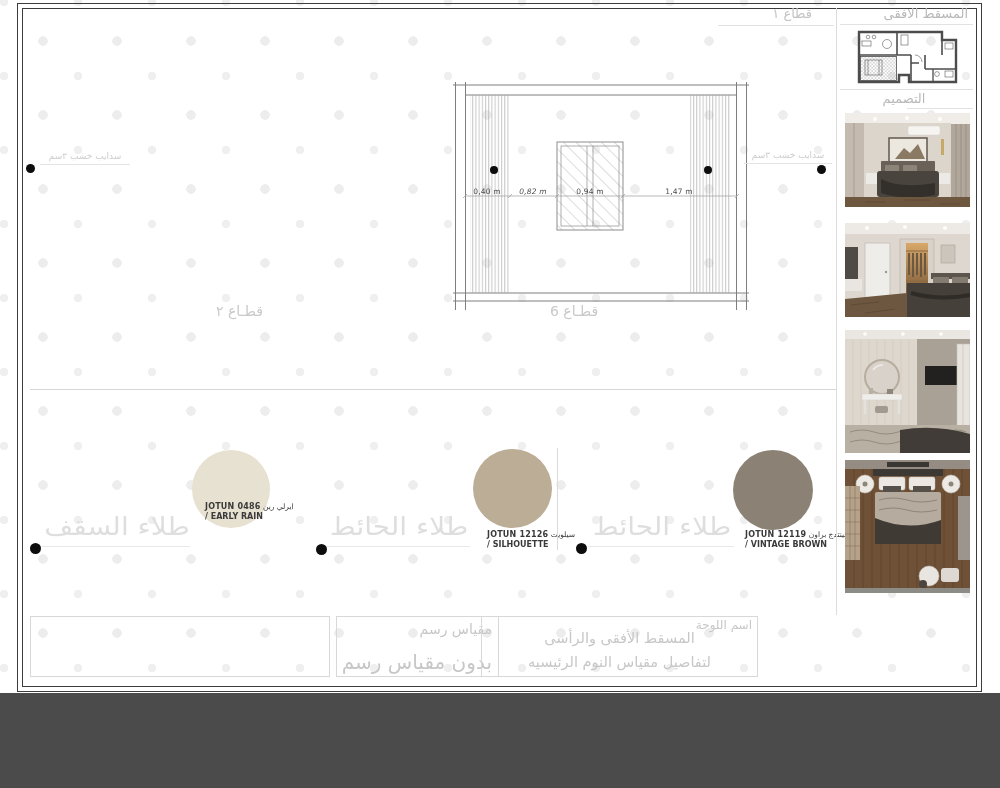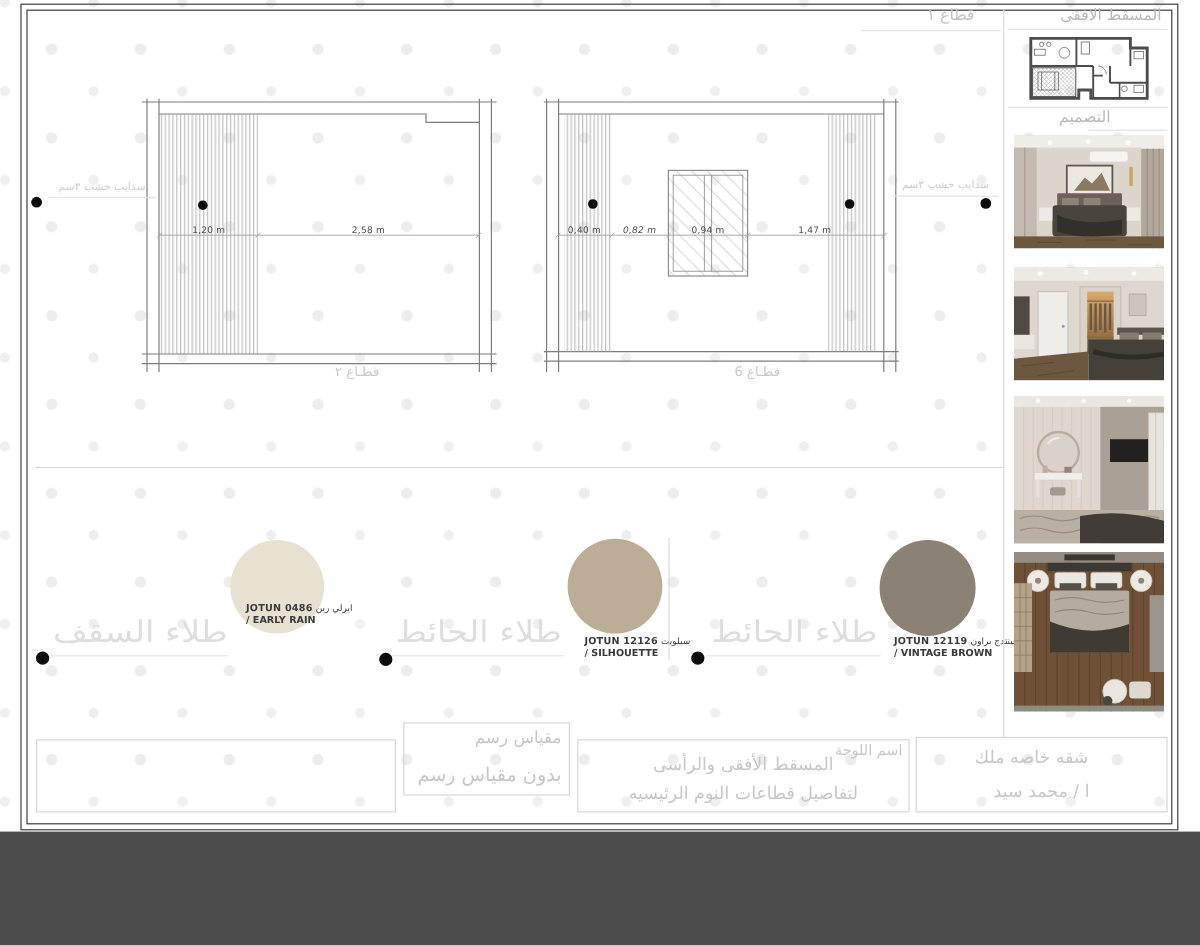--- a/index.html
+++ b/index.html
@@ -44,22 +44,22 @@
   .elev svg{position:absolute;left:0;top:0;}
   .dim{
     position:absolute;font-size:7.5px;color:#4e4e4e;width:44px;text-align:center;
     letter-spacing:.2px;top:105px;
   }
   .dot{position:absolute;background:#0d0d0d;border-radius:50%;}
   .dot8{width:8px;height:8px;}
   .dot9{width:9px;height:9px;}
   .dot11{width:11px;height:11px;}
   .elev-caption{
-    position:absolute;top:303px;width:100px;text-align:right;
-    font-size:11px;color:#c9c9c9;direction:rtl;
+    position:absolute;top:303px;width:100px;text-align:left;
+    font-size:14px;color:#c9c9c9;direction:rtl;
   }
   .annotation{
     position:absolute;font-size:9px;color:#cdcdcd;direction:rtl;text-align:center;
     border-bottom:1px solid #e4e4e4;padding-bottom:3px;
   }
   .main-rule{position:absolute;left:30px;top:389px;width:806px;height:1px;background:#d8d8d8;}
   
   .swatch-circle{position:absolute;border-radius:50%;}
   .swatch-label{position:absolute;font-size:8px;color:#3a3a3a;line-height:10px;}
   .swatch-label .code{font-weight:bold;letter-spacing:.2px;}
@@ -80,43 +80,20 @@
 </style>
 </head>
 <body>
 
 <div class="page">
 
   <div class="frame"></div>
 
   <span class="corner-label">قطاع ١</span>
 
-  <div class="elev" style="left:118px;">
-    <svg width="296" height="228" viewBox="0 0 296 228">
-      <defs>
-        <pattern id="sl1" width="3.2" height="6" patternUnits="userSpaceOnUse">
-          <path d="M0.6 0V6" stroke="#a6a6a6" stroke-width="0.7"></path>
-        </pattern>
-      </defs>
-      <g stroke="#7e7e7e" stroke-width="1" fill="none">
-        <path d="M0 3H296"></path>
-        <path d="M4.5 0V228 M14.5 0V228 M281.5 0V228 M291.5 0V228"></path>
-        <path d="M14.5 13H237 V20 H281.5"></path>
-        <path d="M0 213H296 M0 221H296"></path>
-      </g>
-      <rect x="15" y="13" width="82" height="200" fill="url(#sl1)"></rect>
-      <g stroke="#9c9c9c" stroke-width="0.7" fill="none">
-        <path d="M15 114H281"></path>
-        <path d="M13 116l4 -4 M95 116l4 -4 M279 116l4 -4"></path>
-      </g>
-    </svg>
-    <span class="dim" style="left:34px;">1,20 m</span>
-    <span class="dim" style="left:167px;">2,58 m</span>
-    <span class="dot dot8" style="left:47px;top:85px;"></span>
-  </div>
   <span class="elev-caption" style="left:216px;">قطـاع ٢</span>
 
   <div class="elev" style="left:453px;">
     <svg width="296" height="228" viewBox="0 0 296 228">
       <defs>
         <pattern id="sl2" width="3.2" height="6" patternUnits="userSpaceOnUse">
           <path d="M0.6 0V6" stroke="#a6a6a6" stroke-width="0.7"></path>
         </pattern>
         <pattern id="ht1" width="9" height="9" patternUnits="userSpaceOnUse" patternTransform="rotate(45)">
           <path d="M0 0.5H9" stroke="#b9b9b9" stroke-width="0.5"></path>
@@ -334,35 +311,31 @@
       <rect x="113" y="36" width="12" height="64" fill="#9b958d"></rect>
       <circle cx="84" cy="116" r="10" fill="#e9e6e1" stroke="#c8c3bb" stroke-width="0.6"></circle>
       <rect x="96" y="108" width="18" height="14" rx="3" fill="#ddd8d1"></rect>
       <circle cx="78" cy="124" r="4" fill="#4a453f"></circle>
       <rect x="0" y="128" width="125" height="5" fill="#8d8b85"></rect>
     </svg>
   </div>
 
   <div class="tb-box" style="left:30px;top:616px;width:300px;height:61px;"></div>
 
-  <div class="tb-box" style="left:336px;top:602px;width:139px;height:61px;">
+  <div class="tb-box" style="left:336px;top:616px;width:163px;height:61px;">
     <span class="tb-text" style="right:6px;top:4px;font-size:14px;">مقياس رسم</span>
-    <span class="tb-text" style="right:6px;top:33px;font-size:16px;">بدون مقياس رسم</span>
+    <span class="tb-text" style="right:6px;top:33px;font-size:20px;">بدون مقياس رسم</span>
   </div>
 
   <div class="tb-box" style="left:481px;top:616px;width:277px;height:61px;">
     <span class="tb-text" style="right:5px;top:1px;font-size:12px;">اسم اللوحة</span>
     <span class="tb-text" style="left:0;top:13px;width:100%;text-align:center;font-size:14.5px;">المسقط الأفقى والرأسى</span>
-    <span class="tb-text" style="left:0;top:37px;width:100%;text-align:center;font-size:14.5px;">لتفاصيل قطاعات النوم الرئيسيه</span>
-  </div>
-
-  <div class="tb-box" style="left:763px;top:614px;width:210px;height:63px;">
-    <span class="tb-text" style="left:0;top:9px;width:92%;text-align:center;font-size:14.5px;">شقه خاصه ملك</span>
-    <span class="tb-text" style="left:0;top:37px;width:100%;text-align:center;font-size:14.5px;">ا / محمد سيد</span>
-  </div>
+    <span class="tb-text" style="left:0;top:37px;width:100%;text-align:center;font-size:14.5px;">لتفاصيل مقياس النوم الرئيسيه</span>
+  </div>
+
 
   <div class="bottom-bar">
 
     
 
     
 
   </div>
 
 </div>

